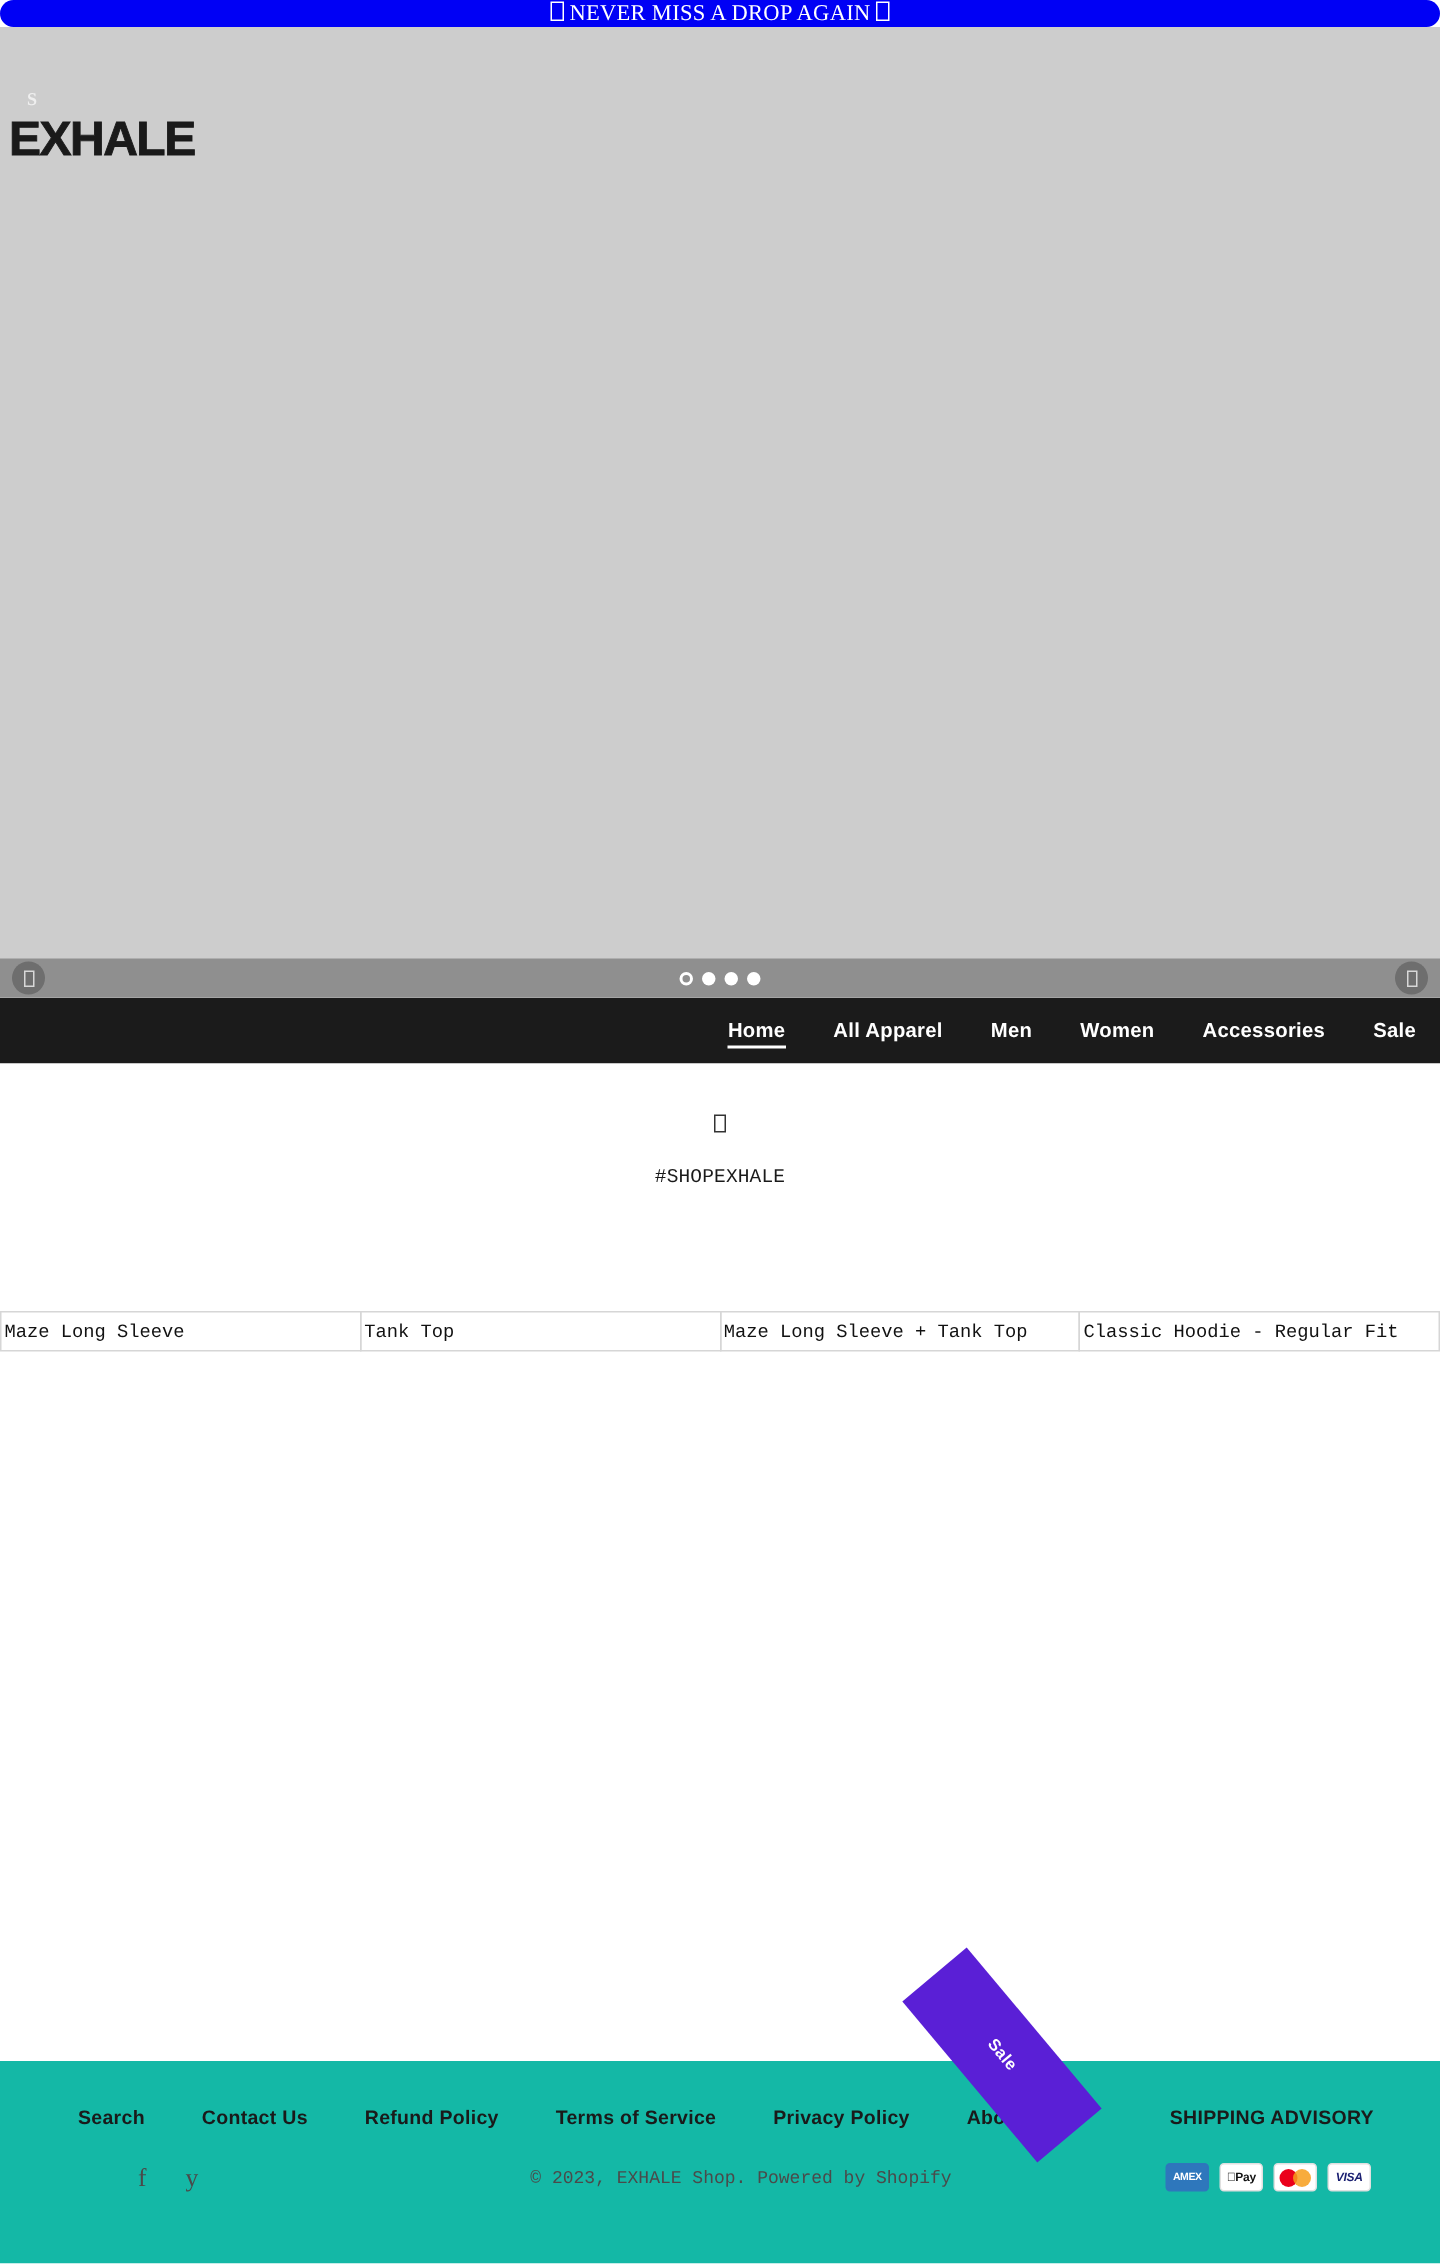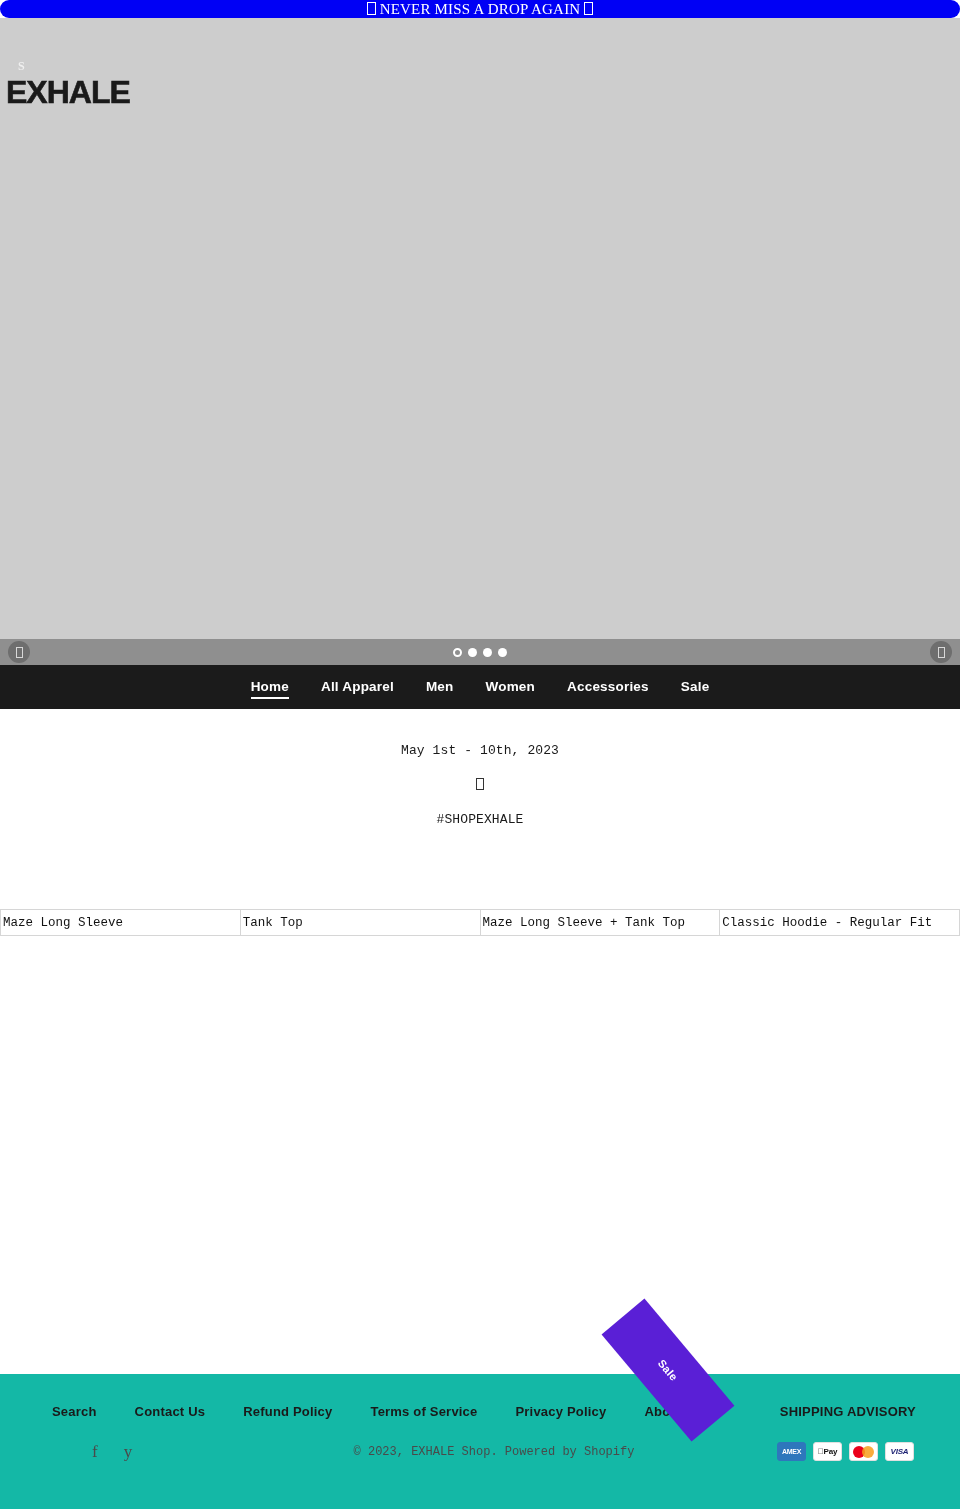--- a/index.html
+++ b/index.html
@@ -62,21 +62,21 @@
   }
   .dots { display:flex; gap:6px; align-items:center; }
   .dot { width:9px; height:9px; border-radius:50%; background:#ffffff; cursor:pointer; }
   .dot.current {
     background:#8f8f8f; border:2px solid #ffffff;
   }
 
   
   .nav {
     height:44px; background:#1b1b1b;
-    display:flex; align-items:center; justify-content:center; gap:0;
+    display:flex; align-items:center; justify-content:flex-end; gap:0;
   }
   .nav-item {
     position:relative; color:#ffffff; font-size:13.5px; font-weight:bold;
     padding:0 16px; line-height:44px; cursor:pointer; white-space:nowrap;
     letter-spacing:.2px;
   }
   .nav-item.active::after {
     content:""; position:absolute; left:16px; right:16px; bottom:10px;
     height:2px; background:#ffffff;
   }
@@ -208,21 +208,20 @@
   <nav class="nav">
     <span class="nav-item active">Home</span>
     <span class="nav-item">All Apparel</span>
     <span class="nav-item">Men</span>
     <span class="nav-item">Women</span>
     <span class="nav-item">Accessories</span>
     <span class="nav-item">Sale</span>
   </nav>
 
   <section class="notice">
-    <p>May 1st - 10th, 2023</p>
     <p class="emoji-line"><span class="tofu-blk"></span></p>
     <p>#SHOPEXHALE</p>
   </section>
 
   <section class="products">
     <div class="product">
       <span class="product-title">Maze Long Sleeve</span>
     </div>
     <div class="product">
       <span class="product-title">Tank Top</span>

